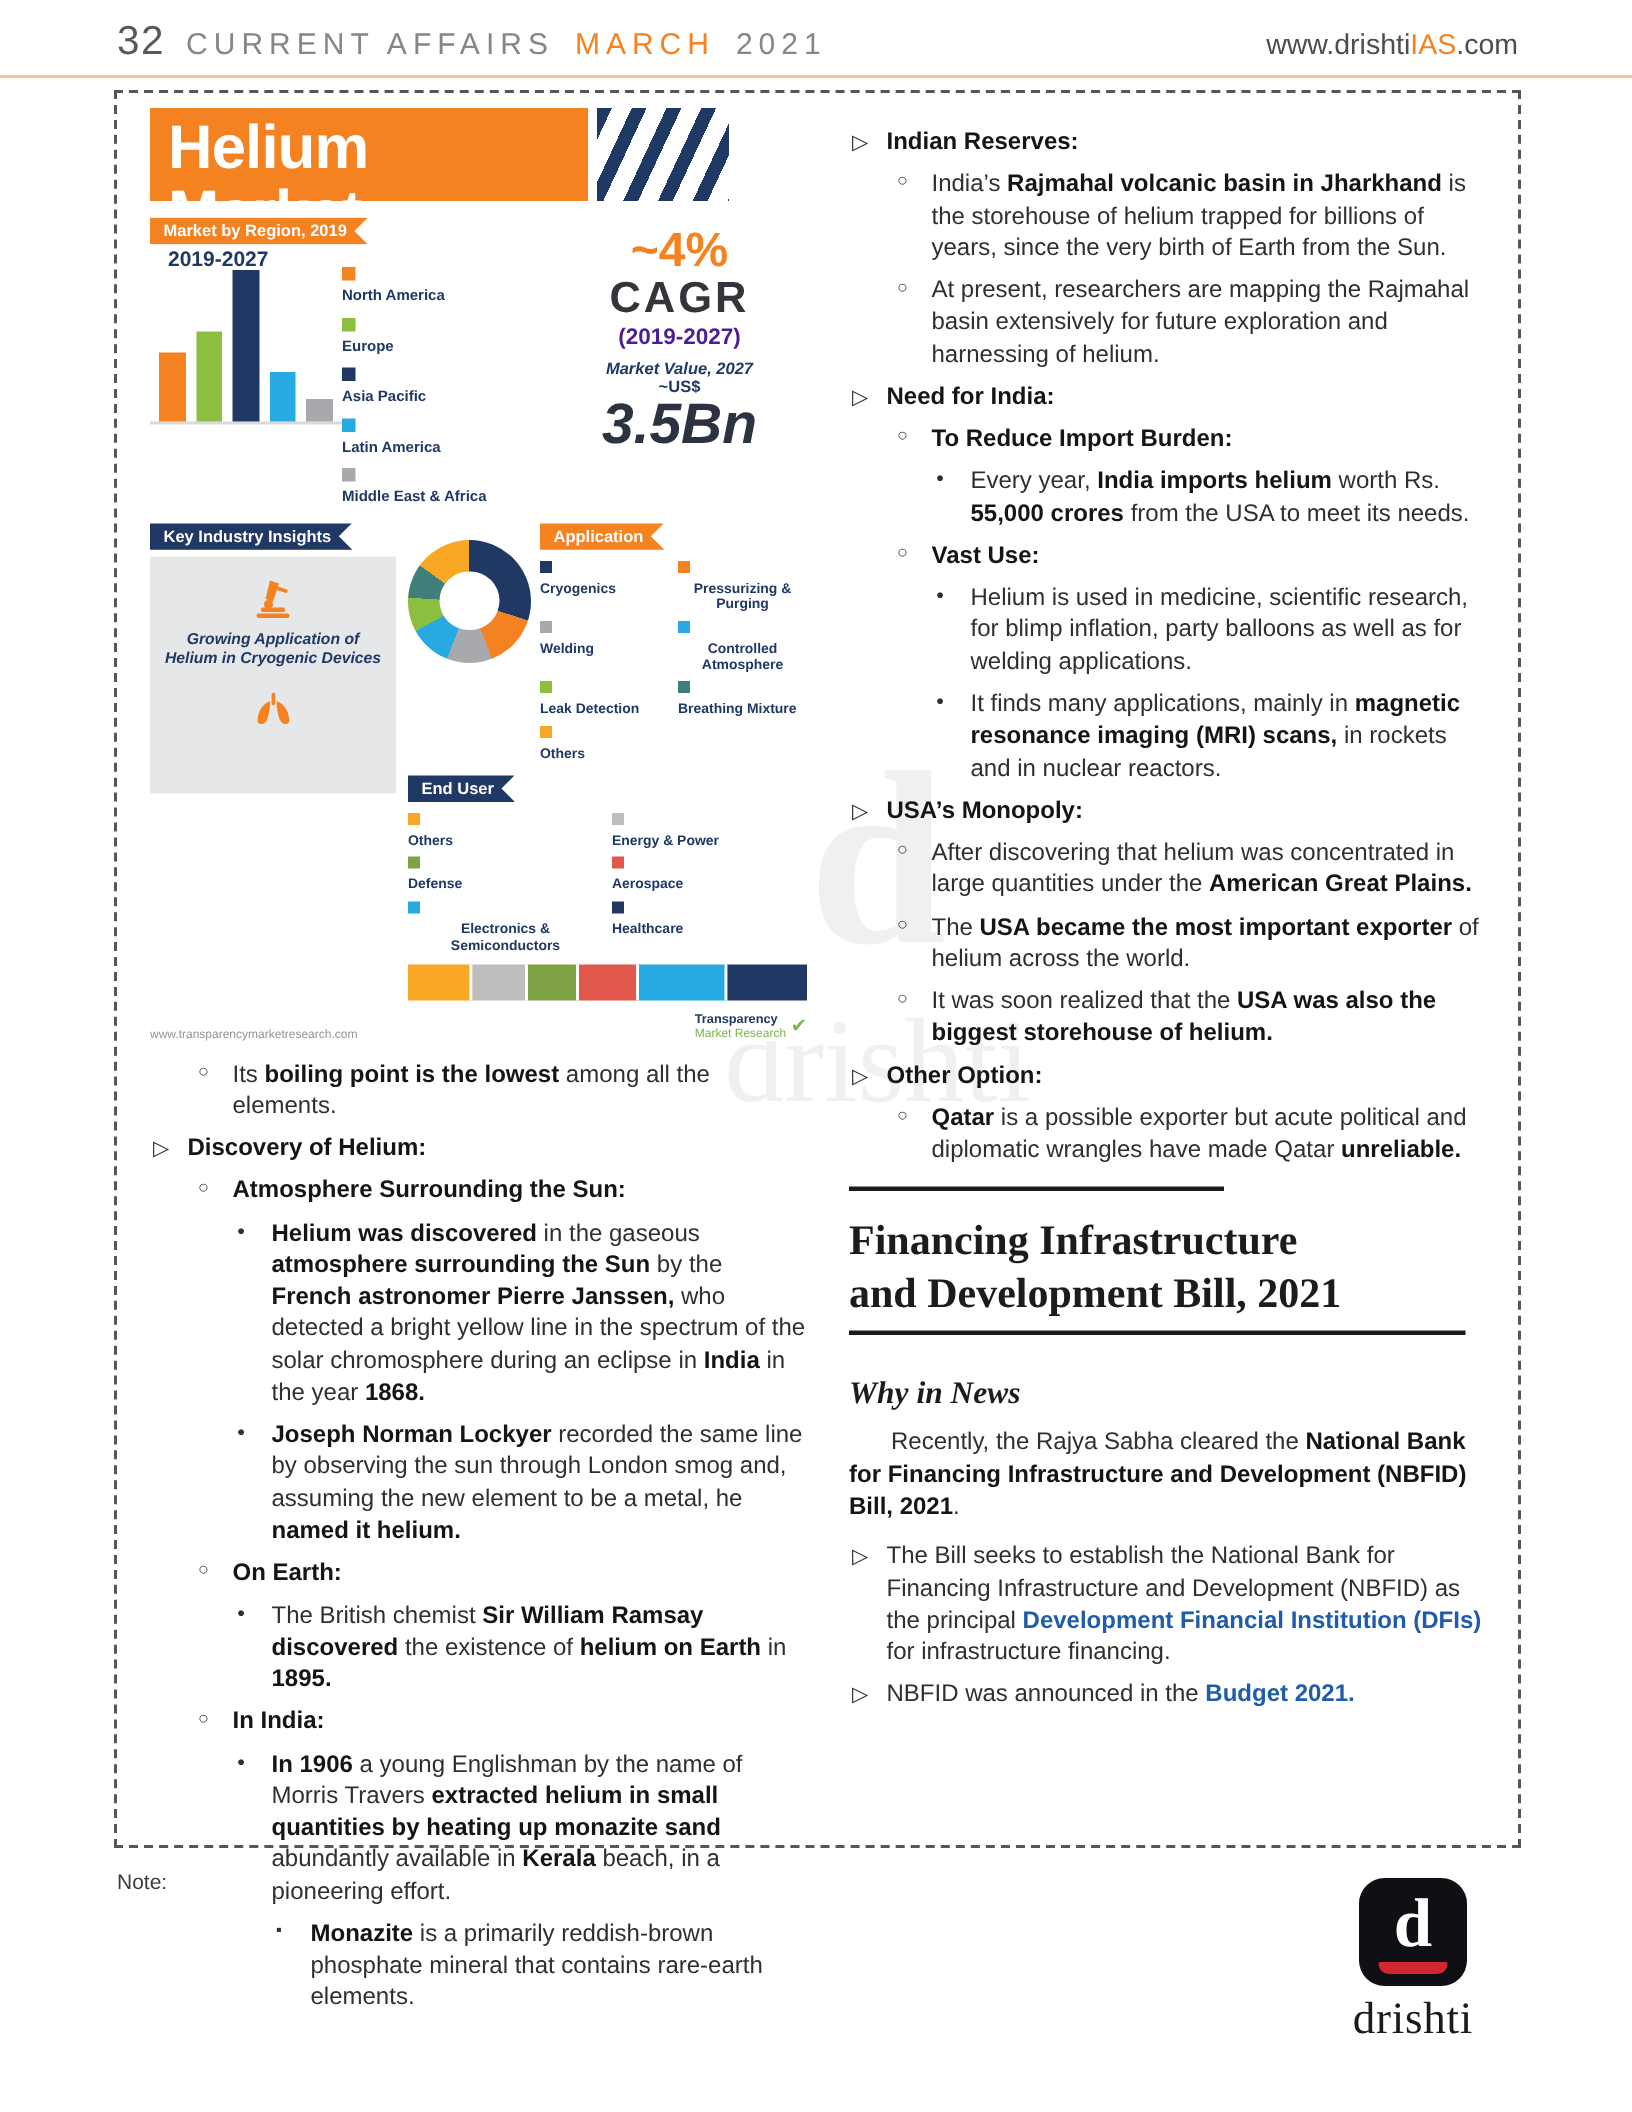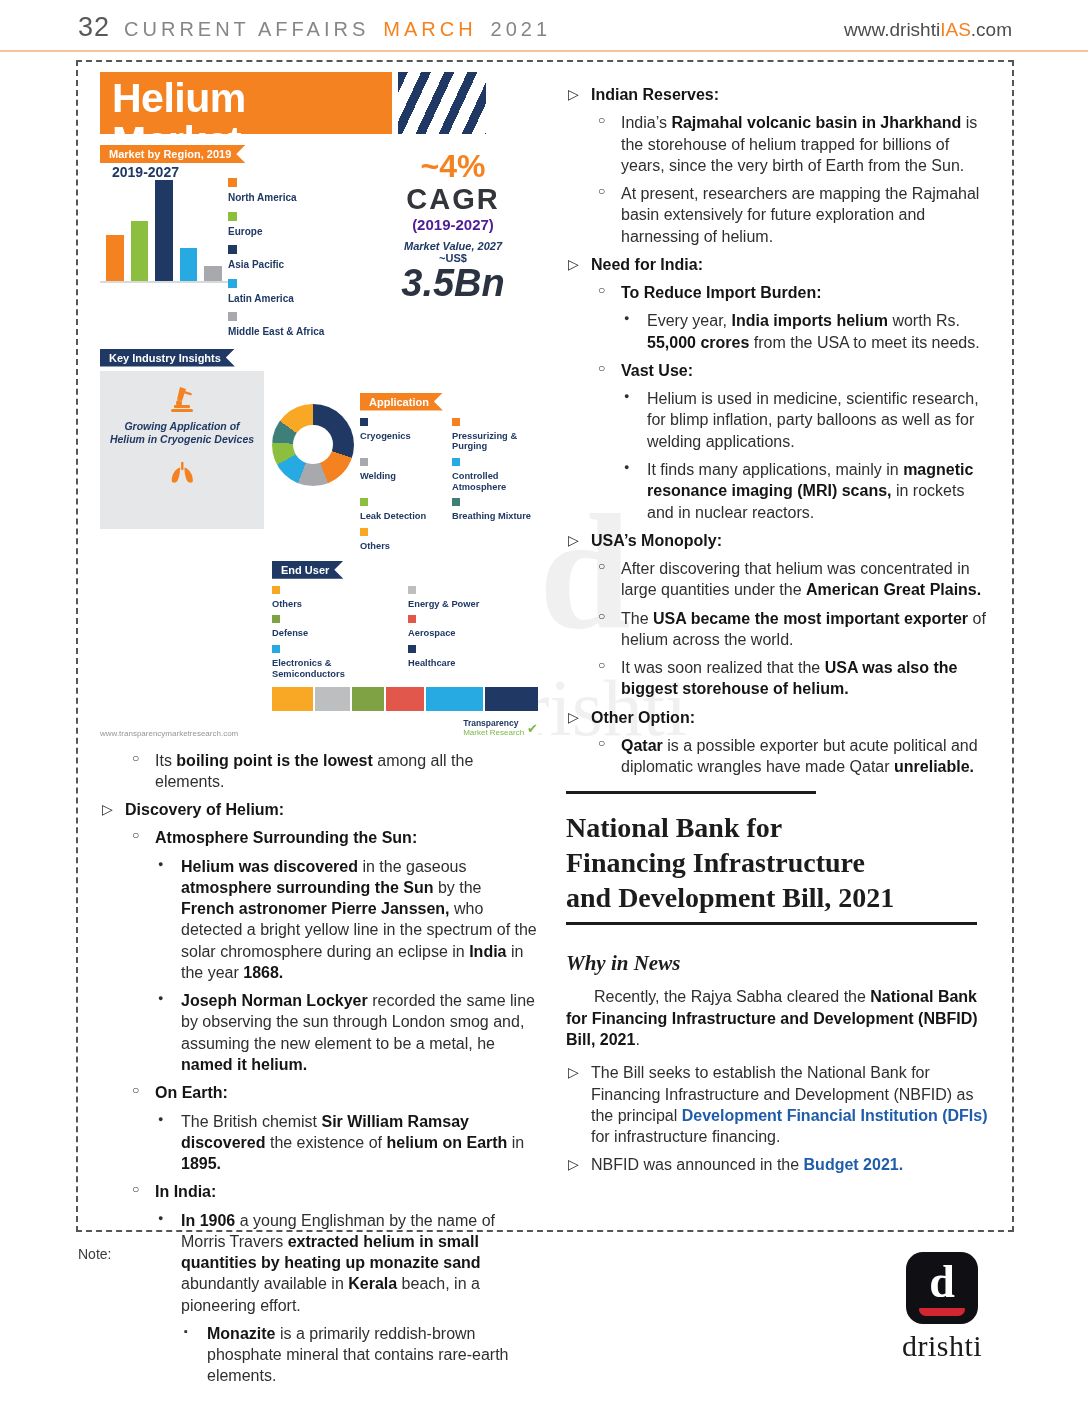--- a/index.html
+++ b/index.html
@@ -50,26 +50,26 @@
   .cagr-label{color:#33353B;font-size:29px;font-weight:800;letter-spacing:2px;margin-top:-2px;}
   .cagr-period{color:#4c1d95;font-size:15px;font-weight:700;}
   .cagr-mv{color:#1F3864;font-size:11px;font-weight:700;font-style:italic;margin-top:7px;}
   .cagr-cur{color:#1F3864;font-size:11px;font-weight:700;}
   .cagr-value{color:#2B3240;font-size:38px;font-weight:800;font-style:italic;line-height:1.05;}
   .ig-row2{display:flex;margin-top:10px;gap:8px;}
   .ig-insights{width:164px;}
   .insights-box{background:#E6E7E8;margin-top:4px;padding:12px 8px;display:flex;flex-direction:column;align-items:center;gap:12px;min-height:158px;box-sizing:border-box;}
   .ins-item{display:flex;flex-direction:column;align-items:center;gap:5px;}
   .ins-text{font-size:10.5px;font-weight:700;font-style:italic;color:#1F3864;text-align:center;line-height:1.3;}
-  .ig-right{flex:1;display:flex;flex-direction:column;margin-top:44px;}
+  .ig-right{flex:1;display:flex;flex-direction:column;}
   .app-row{display:flex;gap:6px;}
   .donut{width:82px;height:82px;border-radius:50%;position:relative;flex:none;margin-top:12px;}
   .donut::after{content:"";position:absolute;left:26%;top:26%;width:48%;height:48%;background:#fff;border-radius:50%;}
   .app-legend-block{flex:1;}
-  .legend-grid{display:grid;grid-template-columns:1fr 1fr;gap:5px 6px;margin-top:6px;}
+  .legend-grid{display:grid;grid-template-columns:1fr 1fr;gap:5px 6px;margin-top:6px;text-align:center;}
   .legend-grid .lgi{font-size:9.3px;font-weight:700;color:#1F3864;}
   .legend-grid .sw{flex:0 0 8px;width:8px;height:8px;}
   .ribbon-eu{margin-top:9px;align-self:flex-start;}
   .stackbar{display:flex;height:24px;margin-top:8px;width:100%;}
   .seg{height:100%;border-right:2px solid #fff;box-sizing:border-box;}
   .seg:last-child{border-right:none;}
   .ig-src{display:flex;justify-content:space-between;align-items:flex-end;margin-top:8px;}
   .src-url{font-size:8px;color:#939598;}
   .src-logo{display:flex;align-items:center;gap:3px;}
   .tmr-check{color:#7AB648;font-size:13px;font-weight:700;}
@@ -406,21 +406,20 @@
           </div>
           <div class="li lvl1">
             <span class="mk m-circle">○</span>
             <span class="tx"><span class="b">Qatar</span><span> is a possible exporter but acute political and diplomatic wrangles have made Qatar </span><span class="b">unreliable.</span></span>
           </div>
         </div>
 
       <div class="article">
         <div class="rule-above"></div>
         <h2 class="article-title">
-          <div>National Bank for</div>
           <div>Financing Infrastructure</div>
           <div>and Development Bill, 2021</div>
         </h2>
         <h3 class="why">Why in News</h3>
         <p class="intro" id="article-intro"><span>Recently, the Rajya Sabha cleared the </span><span class="b">National Bank for Financing Infrastructure and Development (NBFID) Bill, 2021</span><span>.</span></p>
         <div class="list" id="article-list">
             <div class="li lvl0">
               <span class="mk m-arrow">▷</span>
               <span class="tx"><span>The Bill seeks to establish the National Bank for Financing Infrastructure and Development (NBFID) as the principal </span><span class="b link">Development Financial Institution (DFIs)</span><span> for infrastructure financing.</span></span>
             </div>

